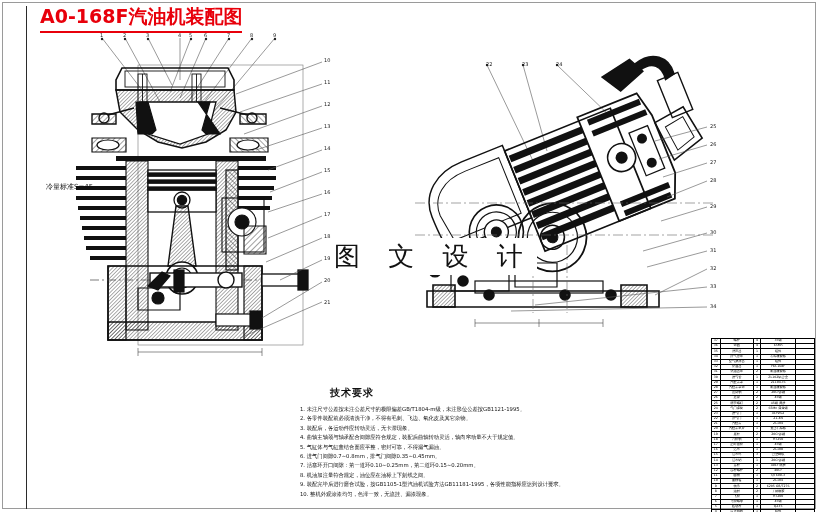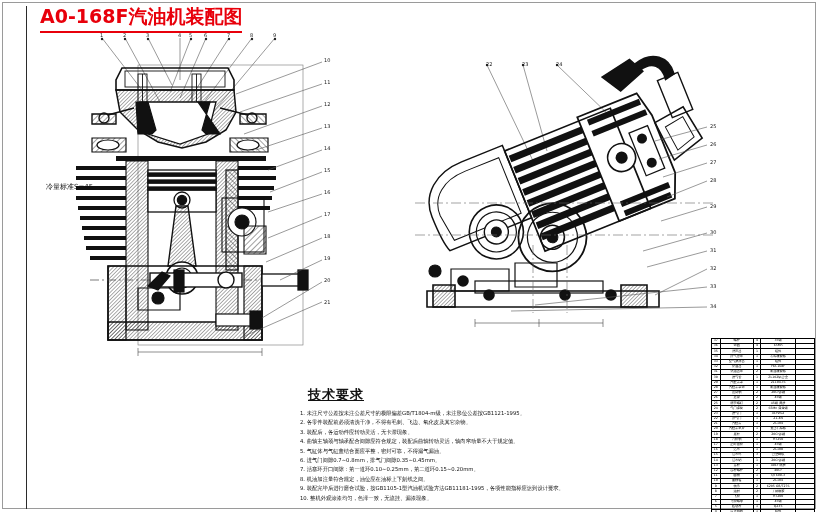--- a/index.html
+++ b/index.html
@@ -31,22 +31,22 @@
   .leftnote{position:absolute;left:46px;top:182px;font-size:7px;color:#111;
        white-space:nowrap;font-family:"DejaVu Sans","Liberation Sans",sans-serif;}
 
   
   .watermark{position:absolute;left:330px;top:238px;font-size:26px;color:#111;
        letter-spacing:10px;background:#fff;padding:1px 4px;
        font-family:"DejaVu Serif","Liberation Serif",serif;}
 
   
   .tr-block{position:absolute;left:300px;top:386px;width:270px;}
-  .tr-head{font-size:13px;font-weight:bold;color:#111;margin-left:8px;
-       letter-spacing:1px;text-decoration:underline;}
+  .tr-head{font-size:10px;font-weight:bold;color:#111;margin-left:30px;
+       letter-spacing:1px;}
   .tr-line{font-size:5.3px;color:#111;line-height:9.4px;white-space:nowrap;
        transform:scaleY(1.05);transform-origin:left top;}
 
   
   .bom{position:absolute;left:711px;top:338px;width:104px;
        border-collapse:collapse;}
   .bom td{border:0.5px solid #000;font-size:3.2px;line-height:3.6px;
        padding:0;height:4.2px;color:#000;text-align:center;overflow:hidden;
        white-space:nowrap;font-family:"DejaVu Sans","Liberation Sans",sans-serif;}
   .c-no{width:8px;}
@@ -394,20 +394,21 @@
   <div class="num" style="left:710px;top:142px;">26</div>
   <div class="num" style="left:710px;top:160px;">27</div>
   <div class="num" style="left:710px;top:178px;">28</div>
   <div class="num" style="left:710px;top:204px;">29</div>
   <div class="num" style="left:710px;top:230px;">30</div>
   <div class="num" style="left:710px;top:248px;">31</div>
   <div class="num" style="left:710px;top:266px;">32</div>
   <div class="num" style="left:710px;top:284px;">33</div>
   <div class="num" style="left:710px;top:304px;">34</div>
 
+  <div class="watermark">图 文 设 计</div>
 
   <div class="tr-block">
     <div class="tr-head">技术要求</div>
     <div style="height:5px"></div>
     <div class="tr-line">1. 未注尺寸公差按未注公差尺寸的极限偏差GB/T1804-m级，未注形位公差按GB1121-1995。</div>
     <div class="tr-line">2. 各零件装配前必须清洗干净，不得有毛刺、飞边、氧化皮及其它杂物。</div>
     <div class="tr-line">3. 装配后，各运动件应转动灵活，无卡滞现象。</div>
     <div class="tr-line">4. 曲轴主轴颈与轴承配合间隙应符合规定，装配后曲轴转动灵活，轴向窜动量不大于规定值。</div>
     <div class="tr-line">5. 气缸体与气缸盖结合面应平整，密封可靠，不得漏气漏油。</div>
     <div class="tr-line">6. 进气门间隙0.7~0.8mm，排气门间隙0.35~0.45mm。</div>

